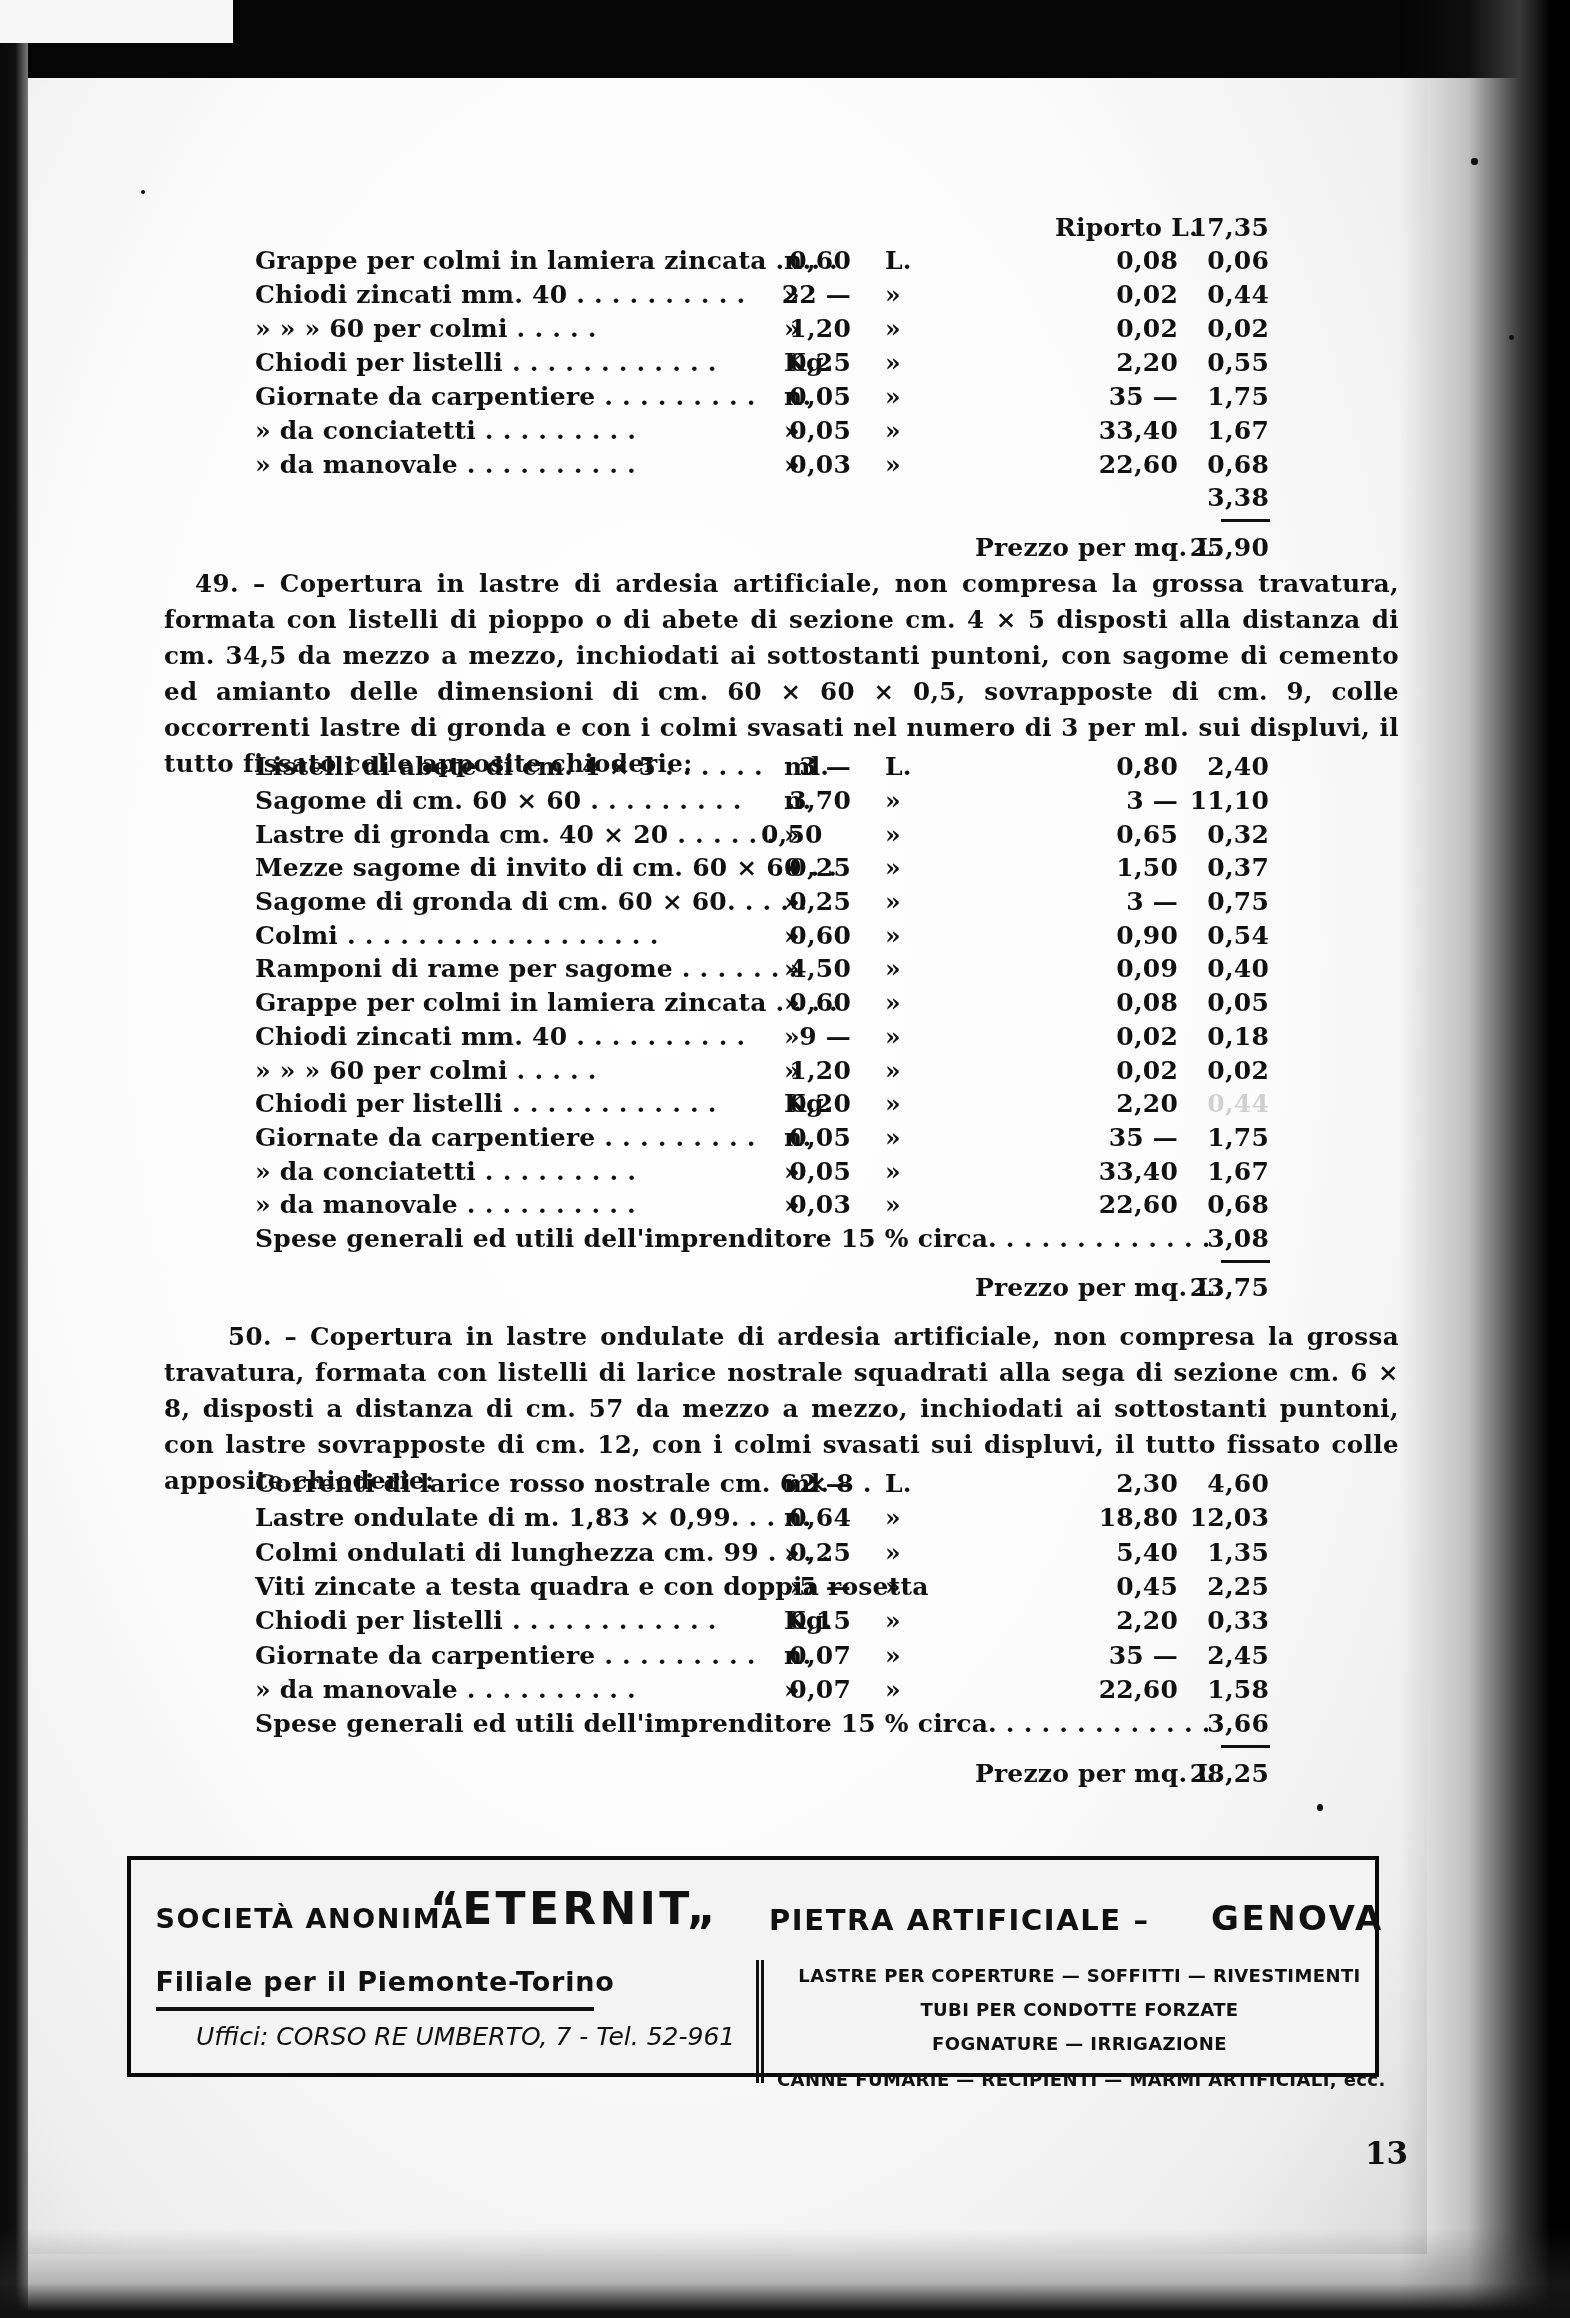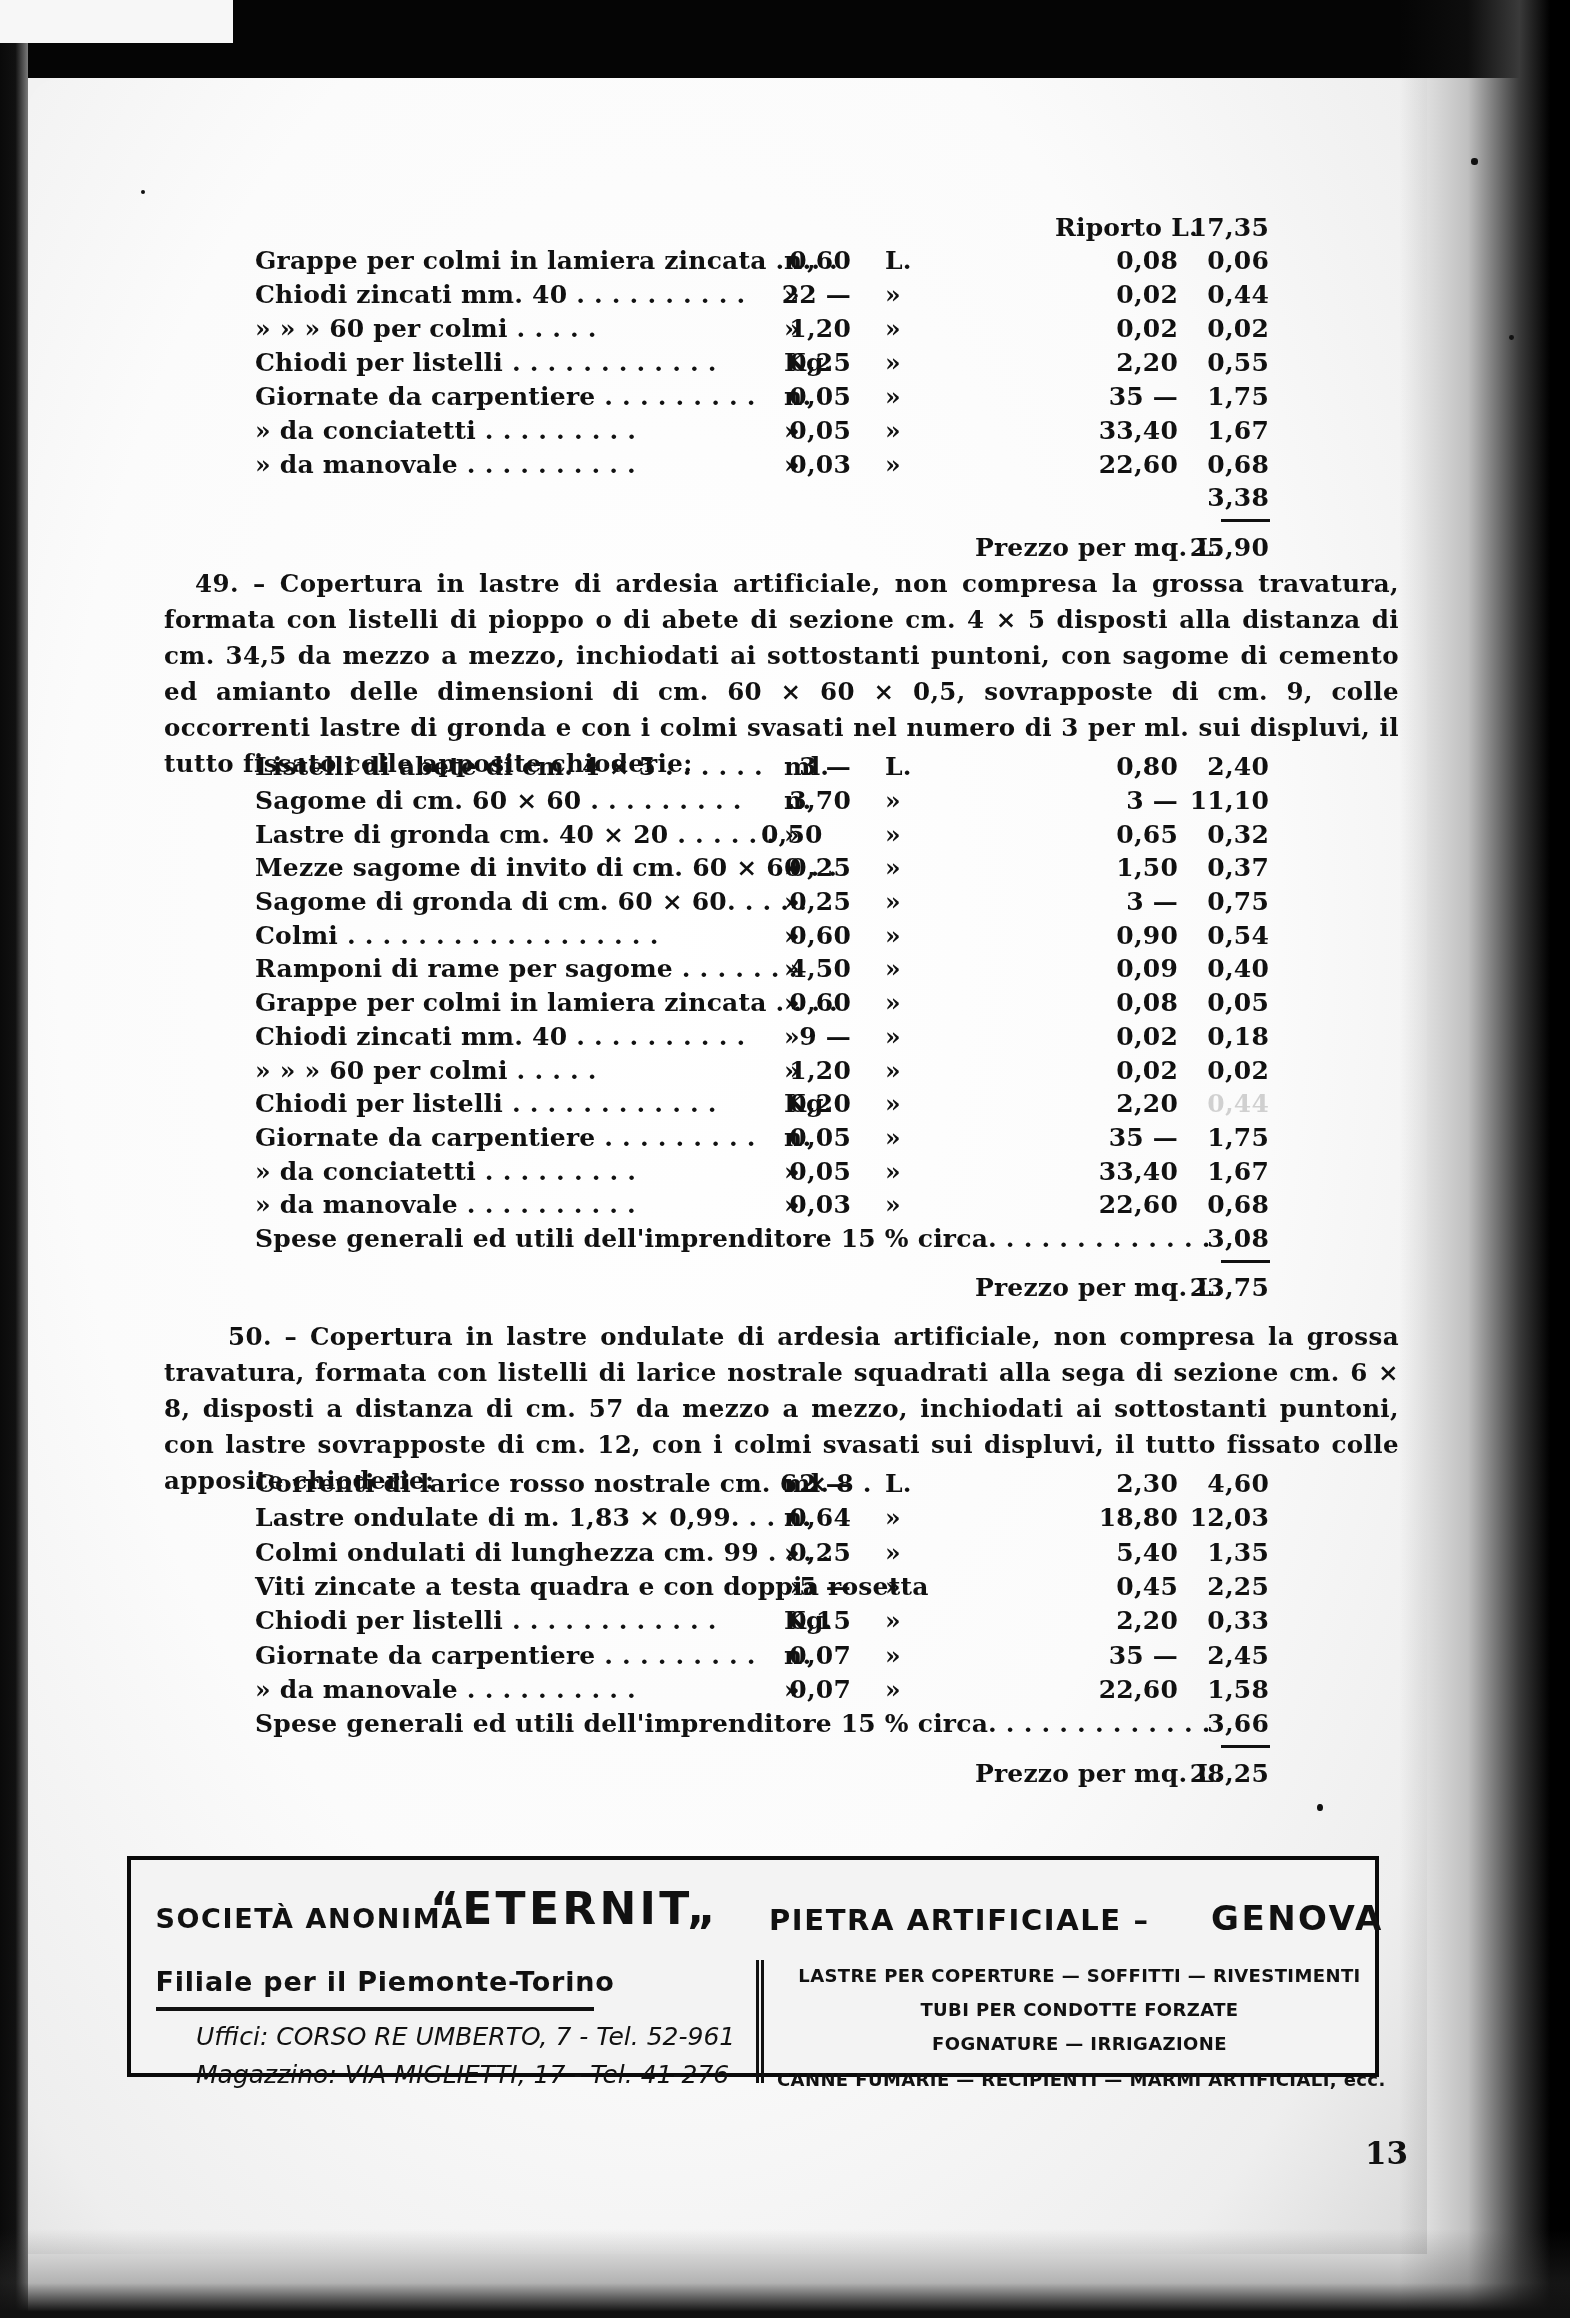--- a/index.html
+++ b/index.html
@@ -346,21 +346,20 @@
   </div>
 
 <div class="ad">
   <span class="ad-societa">SOCIETÀ ANONIMA</span>
   <span class="ad-eternit">“ETERNIT„</span>
   <span class="ad-pietra">PIETRA ARTIFICIALE  –</span>
   <span class="ad-genova">GENOVA</span>
   <span class="ad-filiale">Filiale per il Piemonte-Torino</span>
   <div class="ad-filiale-rule"></div>
   <span class="ad-uffici"><i>Uffici:</i><b> CORSO RE UMBERTO, 7 - Tel. 52-961</b></span>
-  <span class="ad-magazzino"><i>Magazzino:</i><b> VIA MIGLIETTI, 17 - Tel. 41-276</b></span>
   <div class="ad-vsep1"></div>
   <div class="ad-vsep2"></div>
   <span class="ad-line ad-l1">LASTRE PER COPERTURE — SOFFITTI — RIVESTIMENTI</span>
   <span class="ad-line ad-l2">TUBI PER CONDOTTE FORZATE</span>
   <span class="ad-line ad-l3">FOGNATURE — IRRIGAZIONE</span>
   <span class="ad-line ad-l4">CANNE FUMARIE — RECIPIENTI — MARMI ARTIFICIALI, ecc.</span>
 </div>
 
 <div class="page-number">13</div>
 

